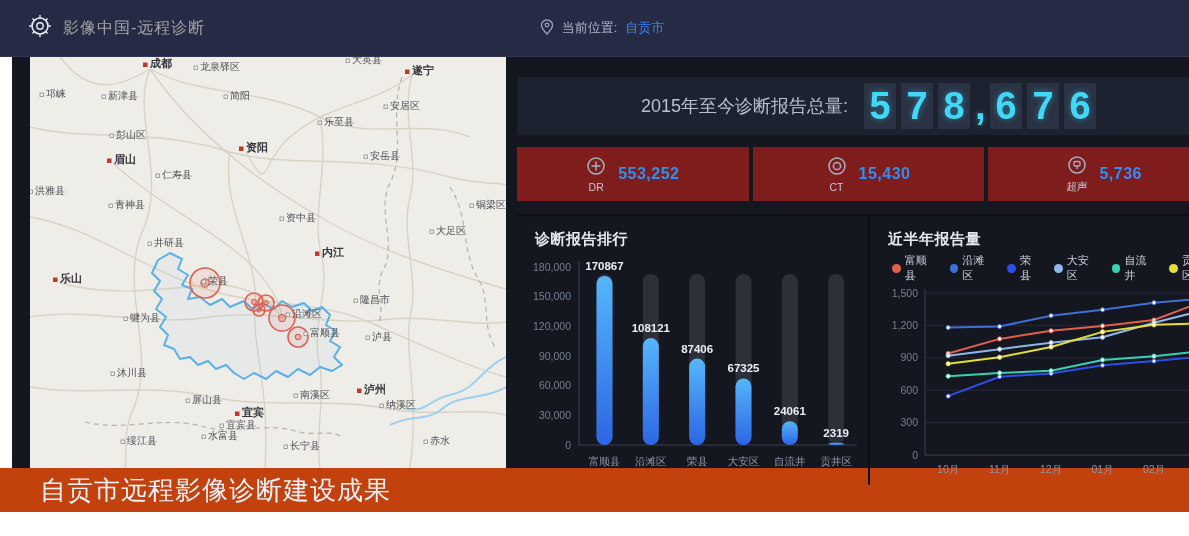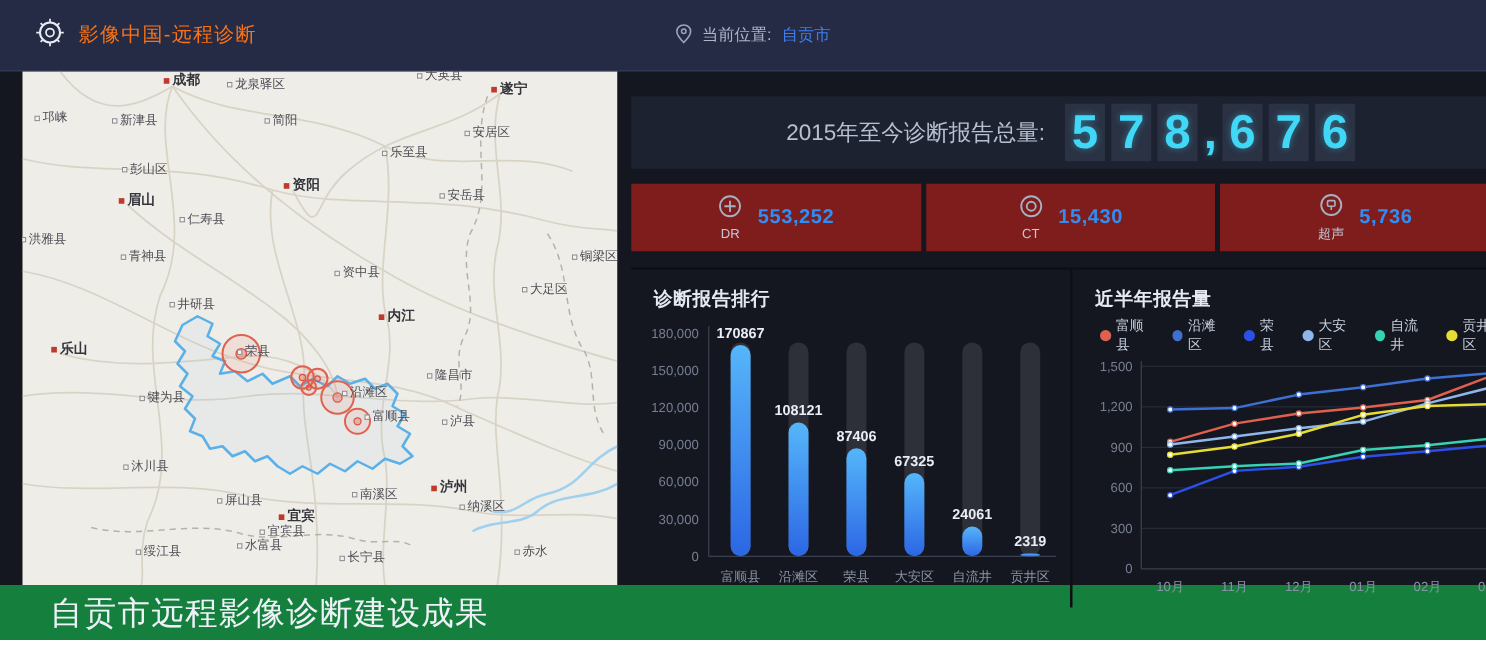--- a/index.html
+++ b/index.html
@@ -4,28 +4,28 @@
 <style>
   * { margin:0; padding:0; box-sizing:border-box; }
   html,body { width:1189px; height:536px; background:#ffffff; overflow:hidden;
     font-family:"Liberation Sans","DejaVu Sans",sans-serif; }
   .page { width:1189px; }
 
   
   .hdr { height:57px; background:#262b45; border-bottom:1px solid #313652;
     display:flex; align-items:center; position:relative; color:#e8ecf4; }
   .hdr-left { display:flex; align-items:center; gap:11px; padding-left:28px; }
-  .hdr-title { font-size:16px; letter-spacing:1px; color:#f97316; }
+  .hdr-title { font-size:16px; letter-spacing:1px; color:#a3a3a3; }
   .hdr-center { position:absolute; left:15px; right:0; display:flex; justify-content:center;
     align-items:center; gap:8px; font-size:13px; color:#aeb6c8; pointer-events:none; }
   .hdr-center * { pointer-events:auto; }
   .loc-val { color:#3f7ef0; font-weight:normal; cursor:pointer; }
 
   
-  .main { display:flex; height:411px; background:#14171f; }
+  .main { display:flex; height:411px; background:#14171f;margin-left:12px; }
   .map-wrap { width:494px; padding-left:18px; background:#14171f; }
   .map-wrap svg { display:block; background:#efede8; }
 
   
   .right { flex:1; padding:20px 10px 0 11px; background:#14171f; }
   .summary { height:58px; background:#1d2230; display:flex; align-items:center;
     justify-content:center; gap:16px; }
   .summary-label { color:#b7c0d1; font-size:18px; }
   .digits { display:flex; align-items:center; gap:5px; }
   .digit { width:32px; height:46px; background:#2a3244; color:#41d7f7;
@@ -45,21 +45,21 @@
   .chart { padding:14px 6px 0 10px; }
   .chart.bar { width:351px; }
   .chart.line { flex:1; border-left:2px solid #0d0f15; }
   .chart h3 { color:#e5eaf2; font-size:15px; font-weight:bold; letter-spacing:.5px;
     padding-left:8px; margin-bottom:2px; }
   .legend { display:flex; gap:13px; padding-left:12px; margin-top:4px; }
   .lg-item { display:flex; align-items:center; gap:4px; color:#c8d0de; font-size:11px; }
   .lg-dot { width:9px; height:9px; border-radius:50%; }
 
   
-  .caption { height:44px; background:#15803d; color:#eef2f8; font-size:26px;
+  .caption { height:44px; background:#c2410c; color:#eef2f8; font-size:26px;
     line-height:44px; padding-left:40px; letter-spacing:1px; }
 
   svg text { font-family:"Liberation Sans","DejaVu Sans",sans-serif; }
 </style>
 </head>
 <body>
 
 <div class="page">
 
   <div class="hdr">

